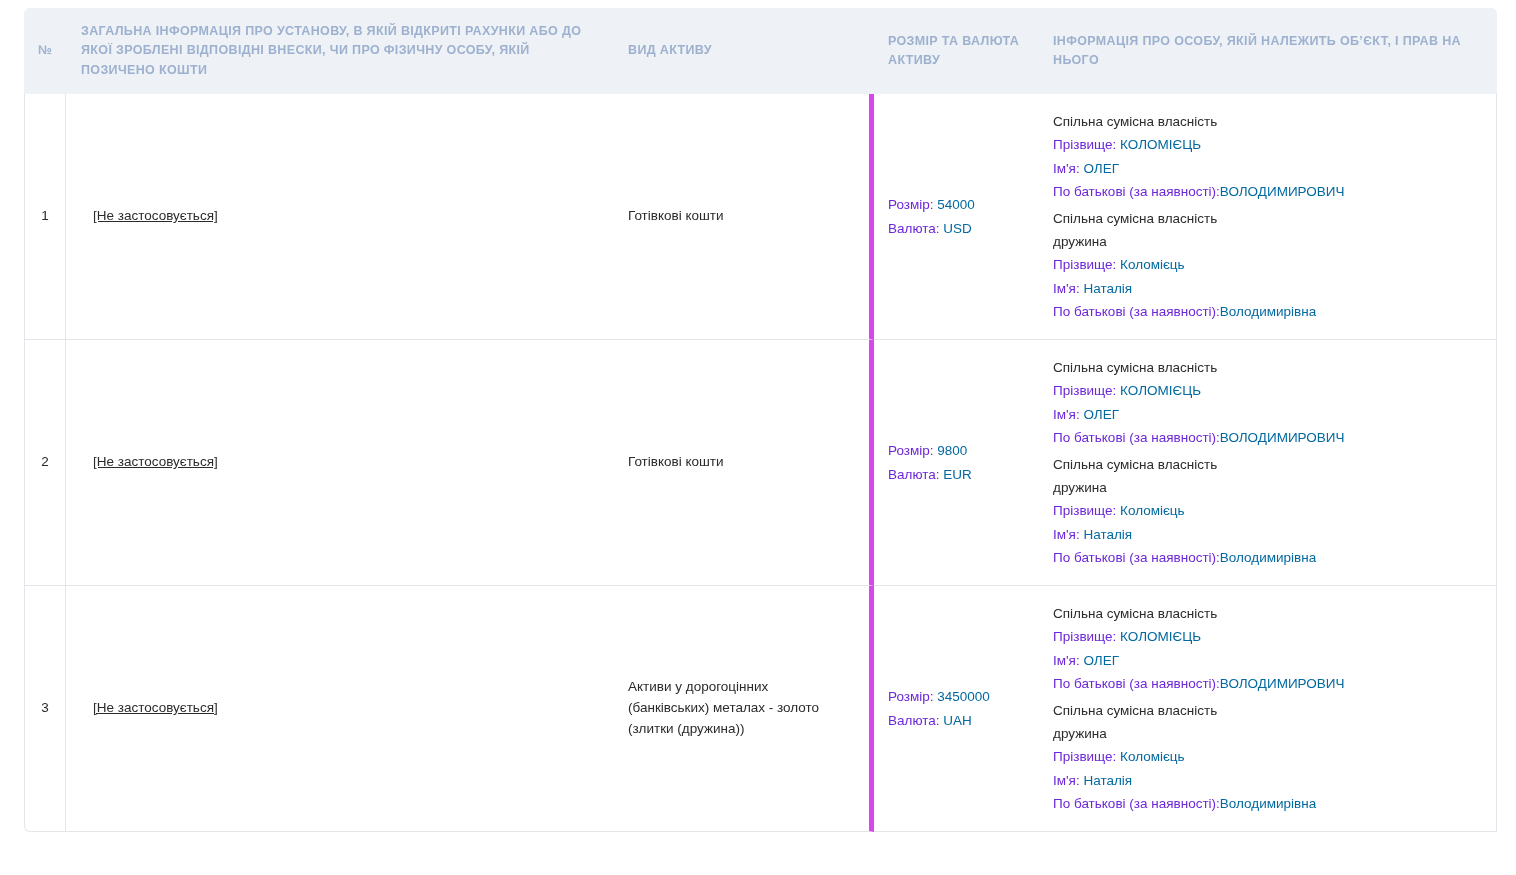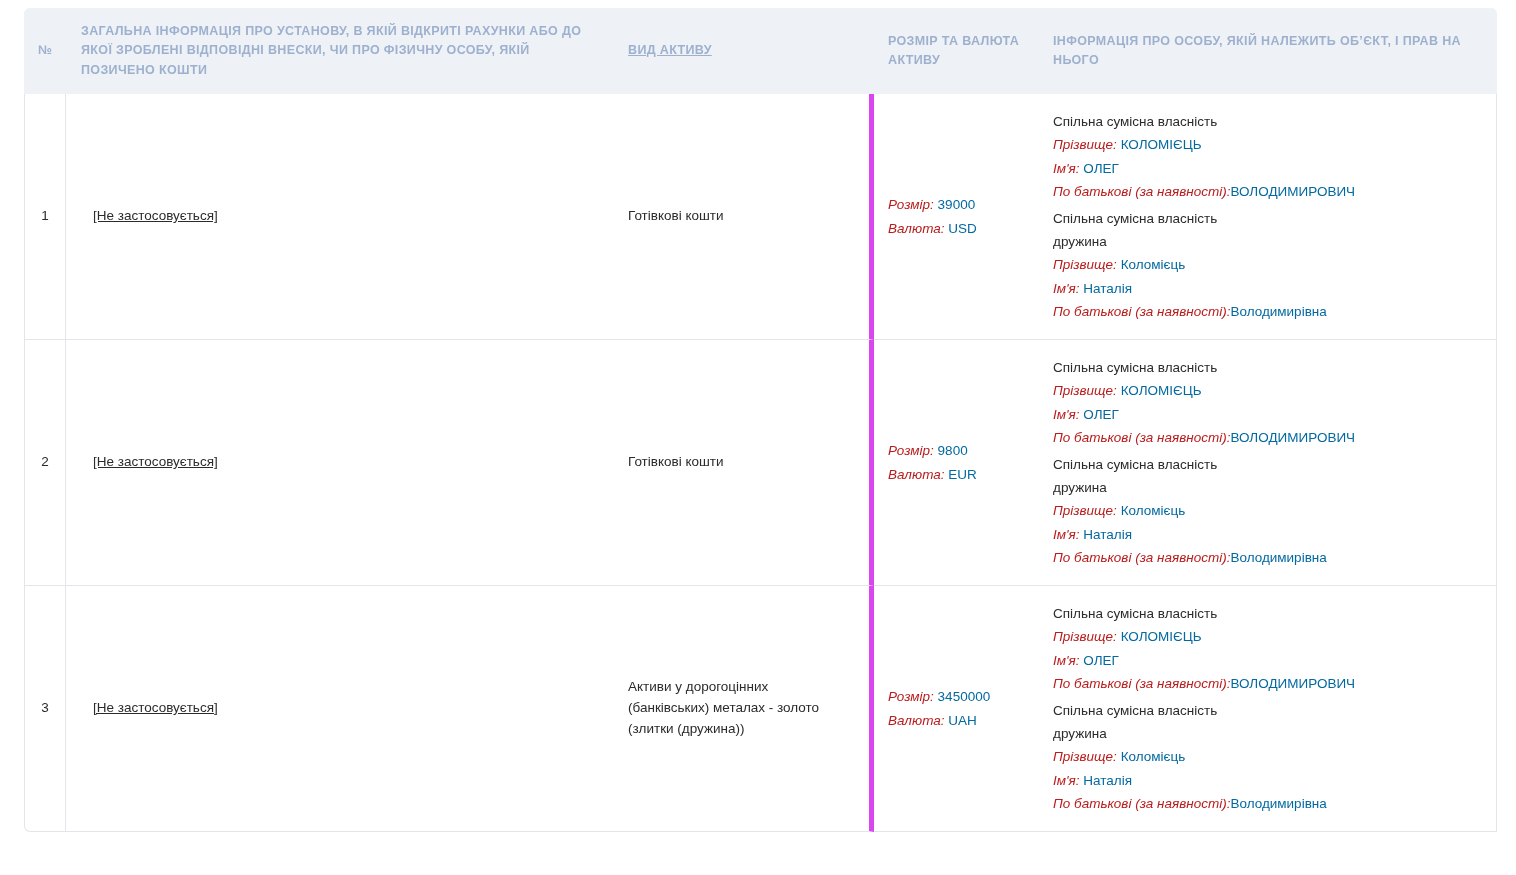--- a/index.html
+++ b/index.html
@@ -47,21 +47,21 @@
     padding: 14px 14px 14px 0;
     border: none;
   }
   thead th.col-num {
     padding-left: 0;
     padding-right: 0;
     text-align: center;
     letter-spacing: 0;
   }
   thead th.col-inst { padding-left: 15px; }
-  thead th.col-kind { padding-left: 14px; text-decoration: underline; }
+  thead th.col-kind { padding-left: 14px; }
   thead th.col-size { padding-left: 14px; }
   thead th.col-owner { padding-left: 14px; padding-right: 4px; }
 
   thead th:first-child { border-top-left-radius: 6px; }
   thead th:last-child  { border-top-right-radius: 6px; }
 
   
   tbody td {
     background: #ffffff;
     font-size: 13.5px;
@@ -105,22 +105,21 @@
   
   .owner-group { margin: 0; }
   .owner-group + .owner-group { margin-top: 4px; }
   .owner-line {
     white-space: nowrap;
     font-size: 13.5px;
     line-height: 1.72;
     color: #2b2b2b;
   }
   .lbl {
-    color: #b91c1c;
-    font-style: italic;
+    color: #6d28d9;
   }
   .val {
     color: #0369a1;
   }
 
   .size-line {
     font-size: 13.5px;
     line-height: 1.75;
     white-space: normal;
   }
@@ -149,21 +148,21 @@
       </tr>
     </thead>
     <tbody id="assets-body">
         <tr>
           <td class="col-num">1</td>
           <td class="col-inst">[Не застосовується]</td>
           <td class="col-kind">
             <span class="kind-text">Готівкові кошти</span>
           </td>
           <td class="col-size">
-            <div class="size-line"><span class="lbl">Розмір:</span><span class="val"> 39000</span></div>
+            <div class="size-line"><span class="lbl">Розмір:</span><span class="val"> 54000</span></div>
             <div class="size-line"><span class="lbl">Валюта:</span><span class="val"> USD</span></div>
           </td>
           <td class="col-owner">
             <div class="owner-group">
               <div class="owner-line">Спільна сумісна власність</div>
               <div class="owner-line"><span class="lbl">Прізвище:</span><span class="val"> КОЛОМІЄЦЬ</span></div>
               <div class="owner-line"><span class="lbl">Ім'я:</span><span class="val"> ОЛЕГ</span></div>
               <div class="owner-line"><span class="lbl">По батькові (за наявності):</span><span class="val">ВОЛОДИМИРОВИЧ</span></div>
             </div>
             <div class="owner-group">

